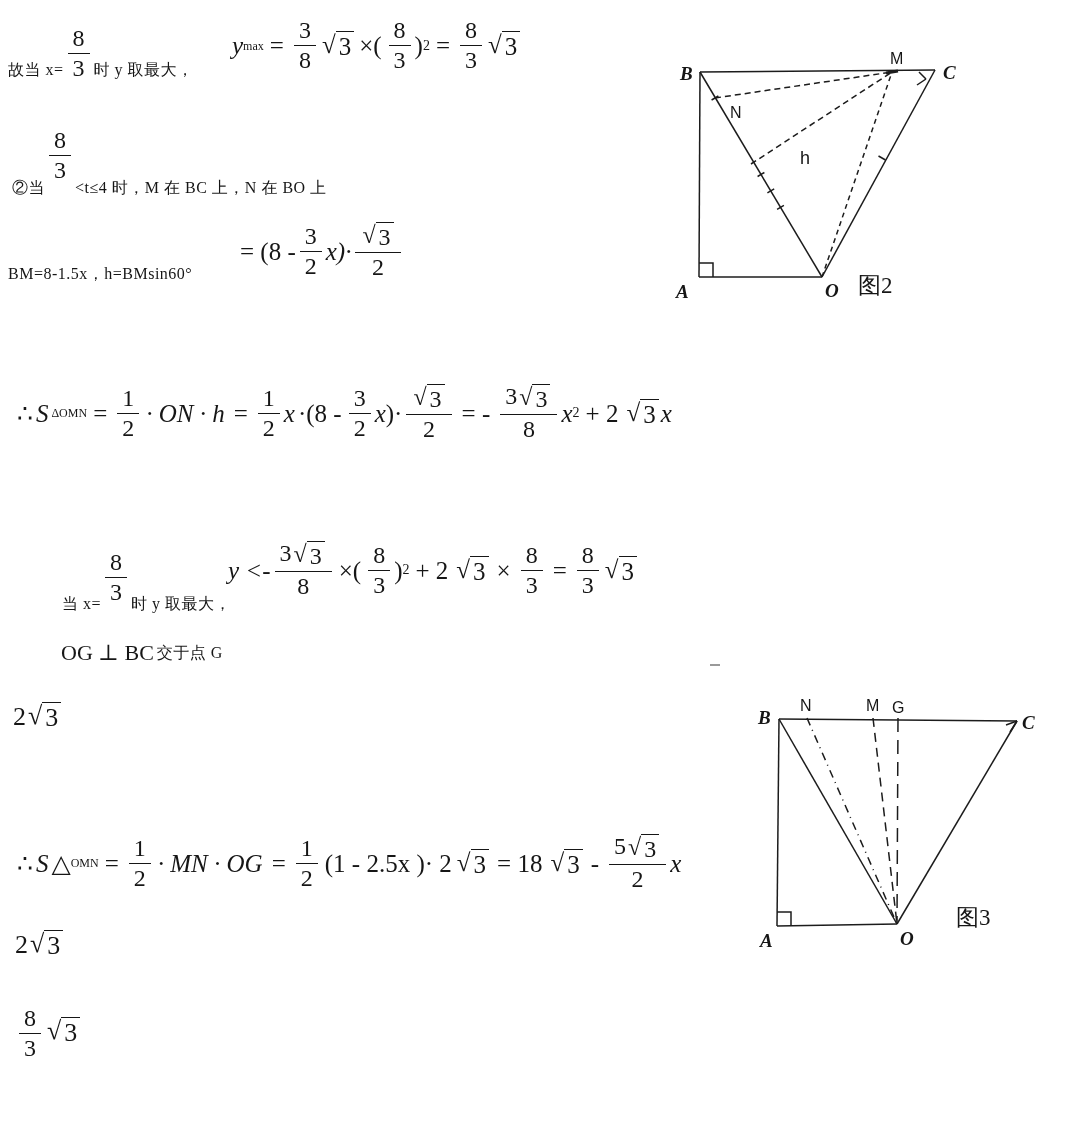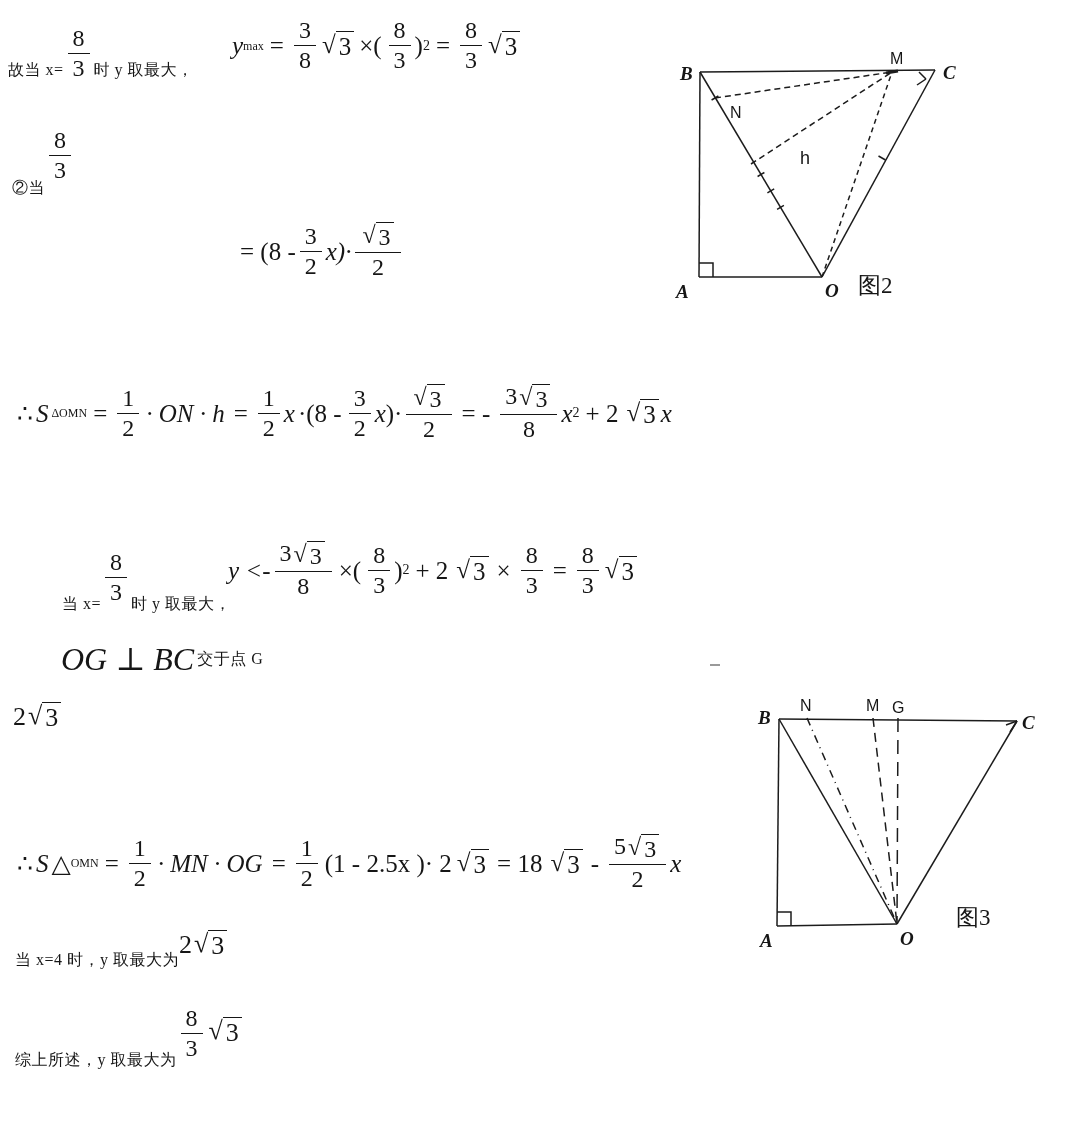--- a/index.html
+++ b/index.html
@@ -20,21 +20,21 @@
         line-height:1.05;margin:0 4px;font-size:24px}
   .frac .num{border-bottom:1.7px solid #161616;padding:0 5px 2px;display:block}
   .frac .den{padding:2px 5px 0;display:block}
   .nrow{display:inline-flex;align-items:flex-start;justify-content:center}
   .sqrt{display:inline-flex;align-items:flex-start;margin:0 2px}
   .sqrt .sym{line-height:1;transform:translateY(1px)}
   .sqrt .rad{border-top:1.7px solid #161616;padding:1px 3px 0;line-height:1.1}
   .raise16{margin-bottom:16px}
   .raise10{margin-bottom:10px}
   .raise24{margin-bottom:24px}
-  .mbig{font-size:32px;font-style:italic}
+  .mbig{font-size:22px;}
   svg text{fill:#161616}
   .ptb{font:bold italic 19px "Liberation Serif",serif}
   .pts{font:16px "Liberation Sans",sans-serif}
   .cap{font:23px "Liberation Serif",serif}
   .stray{position:absolute;width:10px;height:2px;background:#9a9a9a}
 </style>
 </head>
 <body>
 
 <div id="page">
@@ -77,22 +77,24 @@
         <span class="rad">3</span>
       </span>
   </div>
 
   <div class="abs rowb" style="left:12px;top:128px">
     <span class="cn">②当</span>
     <span class="frac raise16">
         <span class="num">8</span>
         <span class="den">3</span>
       </span>
-  </div>
-
+    <span class="cn">&lt;t≤4 时，M 在 BC 上，N 在 BO 上</span>
+  </div>
+
+  <div class="abs cn" style="left:8px;top:264px">BM=8-1.5x，h=BMsin60°</div>
   <div class="abs row mt" style="left:240px;top:222px">
     <span>= (8 -</span>
     <span class="frac">
         <span class="num">3</span>
         <span class="den">2</span>
       </span>
     <span class="it">x)·</span>
     <span class="frac">
         <span class="num nrow"><span class="sqrt">
             <span class="sym">√</span>
@@ -242,32 +244,30 @@
         <span class="num nrow"><span>5</span><span class="sqrt">
             <span class="sym">√</span>
             <span class="rad">3</span>
           </span></span>
         <span class="den">2</span>
       </span>
     <span class="it">x</span>
   </div>
 
   <div class="abs rowb" style="left:15px;top:930px">
-    <span class="cn">当 x=4 时，y 取最大为</span>
     <span class="row big raise10">
       <span>2</span>
       <span class="sqrt">
           <span class="sym">√</span>
           <span class="rad">3</span>
         </span>
     </span>
   </div>
 
   <div class="abs rowb" style="left:15px;top:1006px">
-    <span class="cn">综上所述，y 取最大为</span>
     <span class="frac raise10">
         <span class="num">8</span>
         <span class="den">3</span>
       </span>
     <span class="row big raise24">
       <span class="sqrt">
           <span class="sym">√</span>
           <span class="rad">3</span>
         </span>
     </span>

